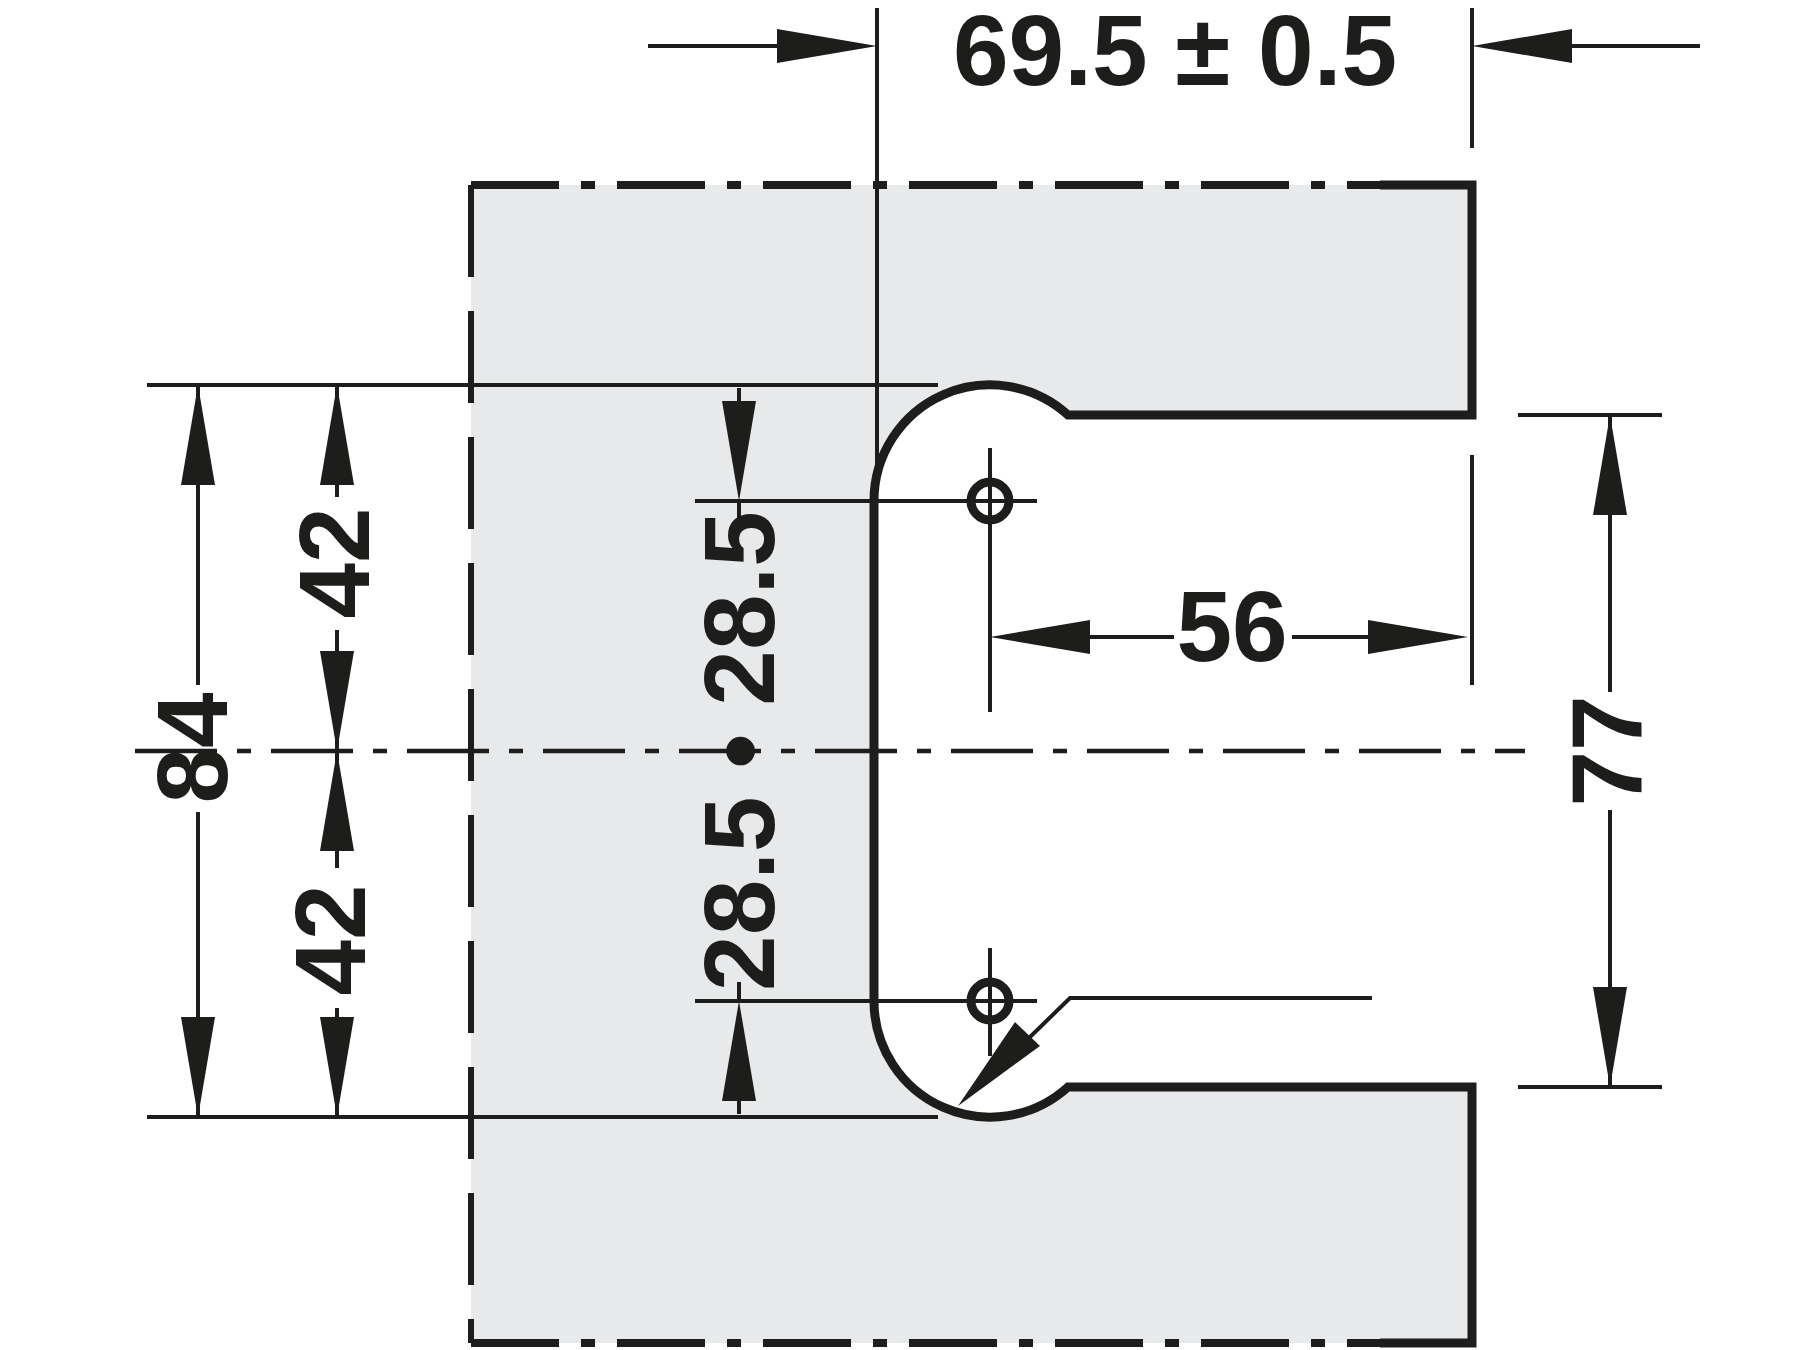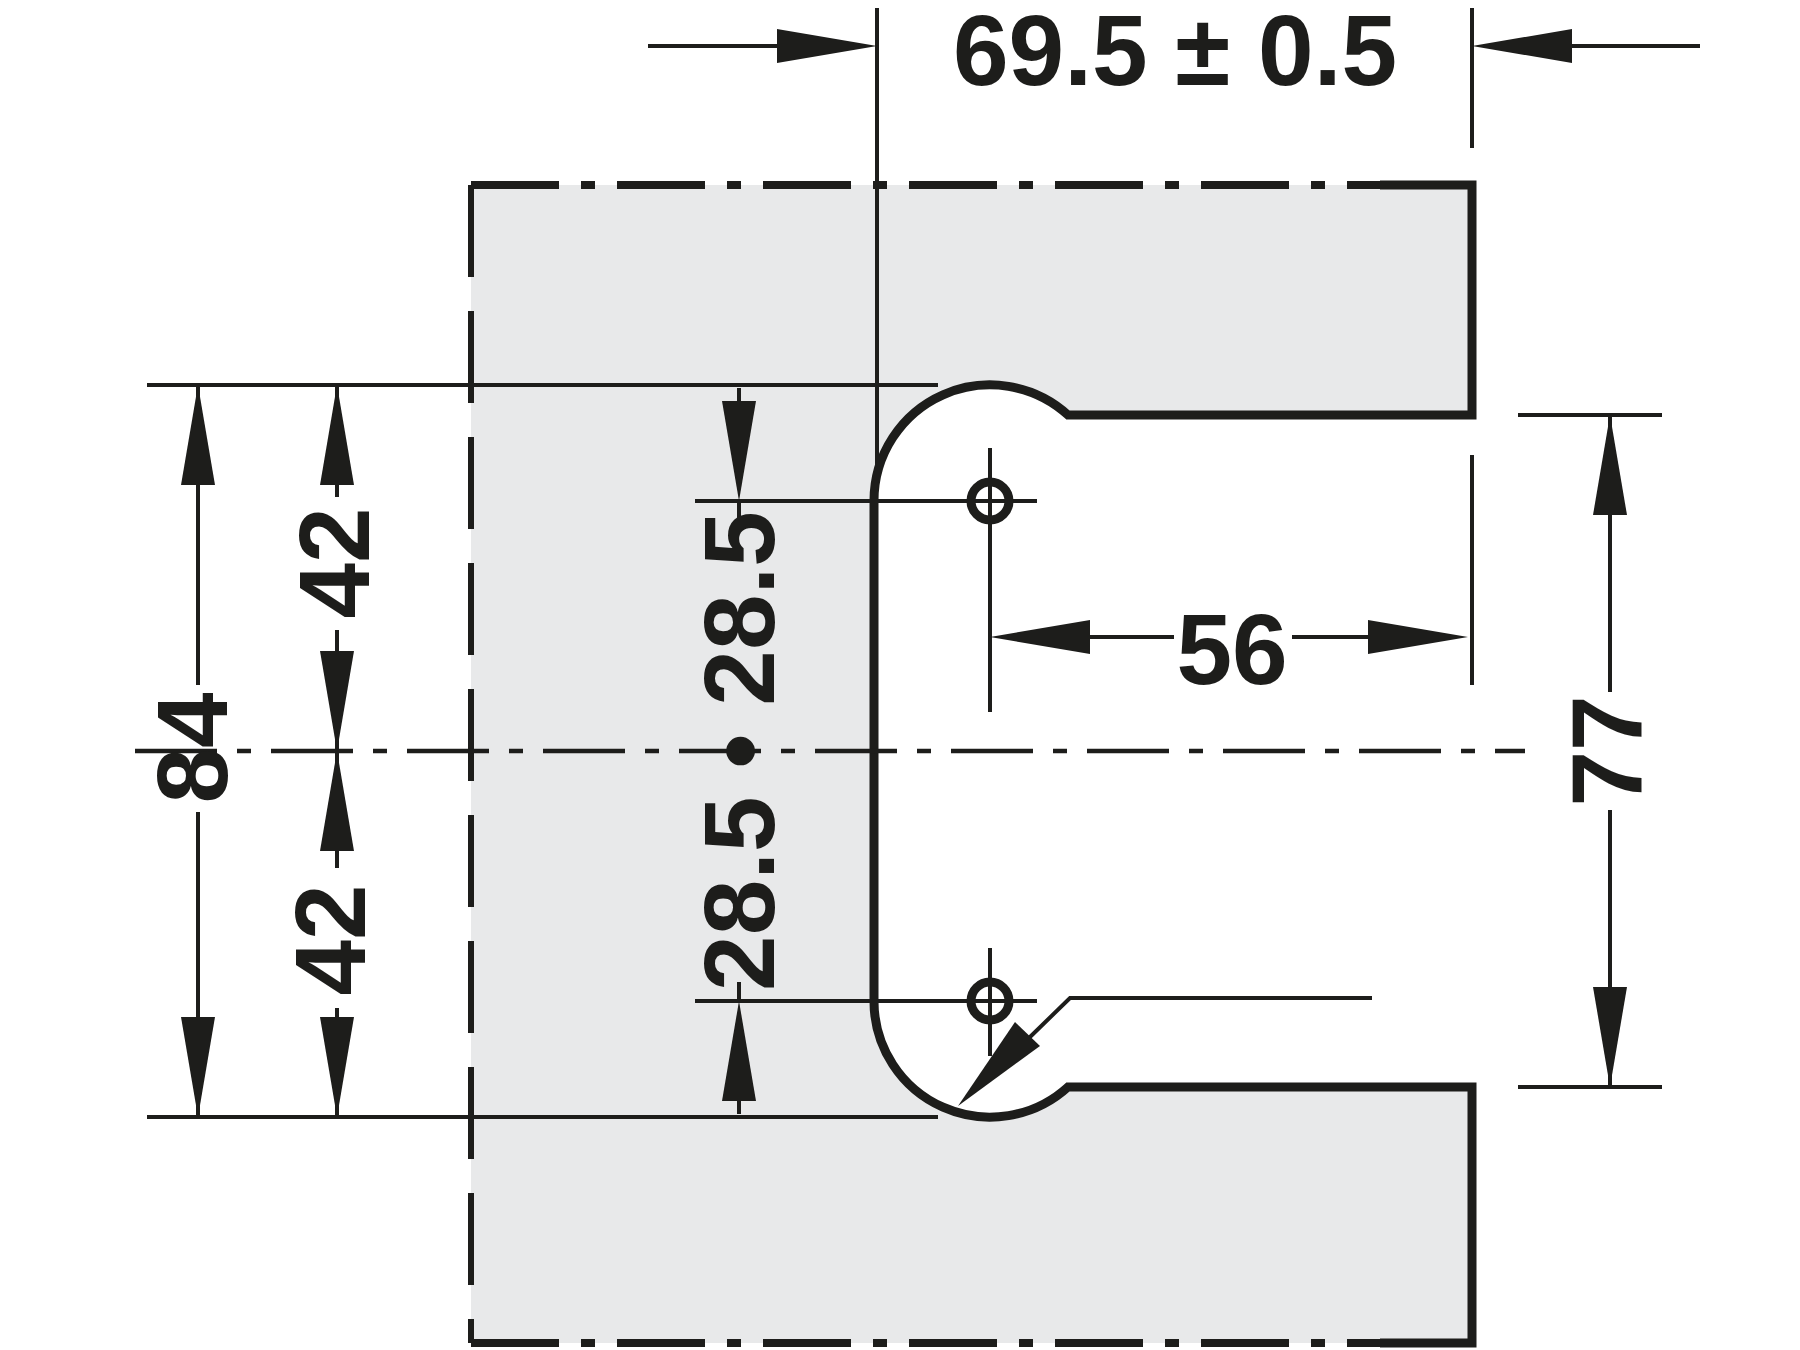--- a/index.html
+++ b/index.html
@@ -101,18 +101,18 @@
   <div class="lbl" style="left:1175px;top:50px;">69.5 ± 0.5</div>
 
   <div class="lbl rot" style="left:192px;top:748px;">84</div>
 
   <div class="lbl rot" style="left:334px;top:563px;">42</div>
 
   <div class="lbl rot" style="left:330px;top:940px;">42</div>
 
   <div class="lbl rot" style="left:739px;top:751px;">28.5 • 28.5</div>
 
-  <div class="lbl" style="left:1232px;top:649px;text-align:right;">56</div>
+  <div class="lbl" style="left:1232px;top:626px;text-align:right;">56</div>
 
   <div class="lbl rot" style="left:1607px;top:751px;">77</div>
 
 
 </div>
 
 </body></html>

